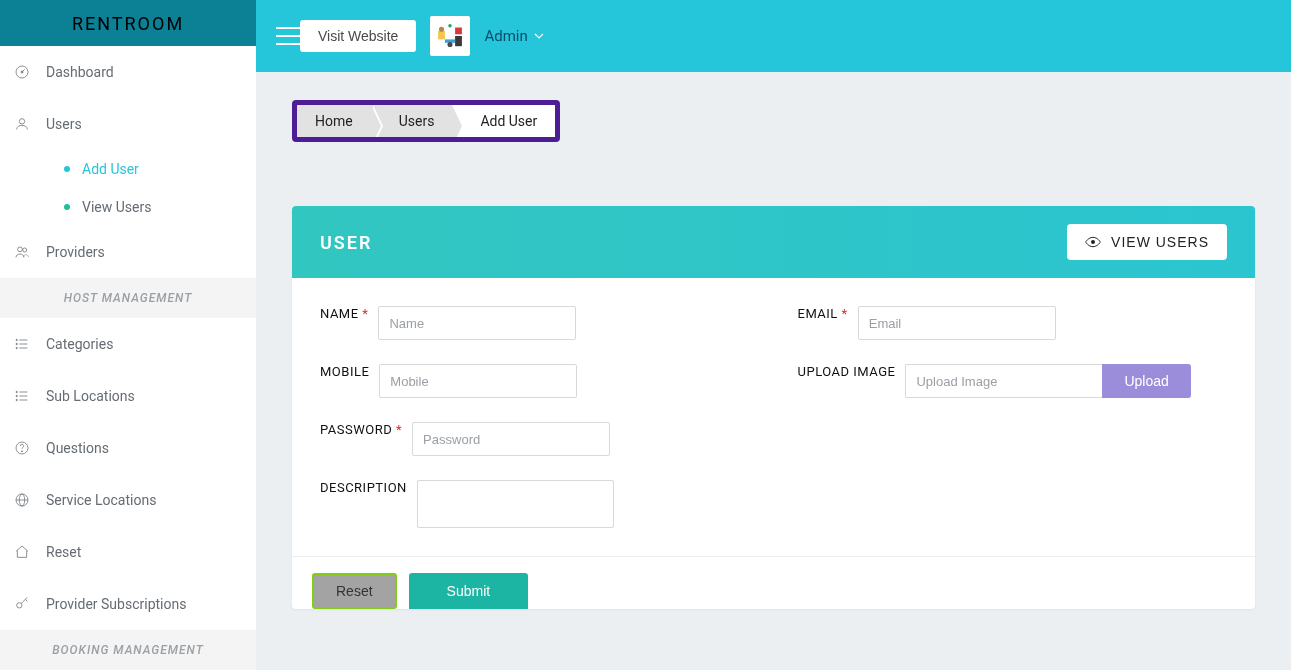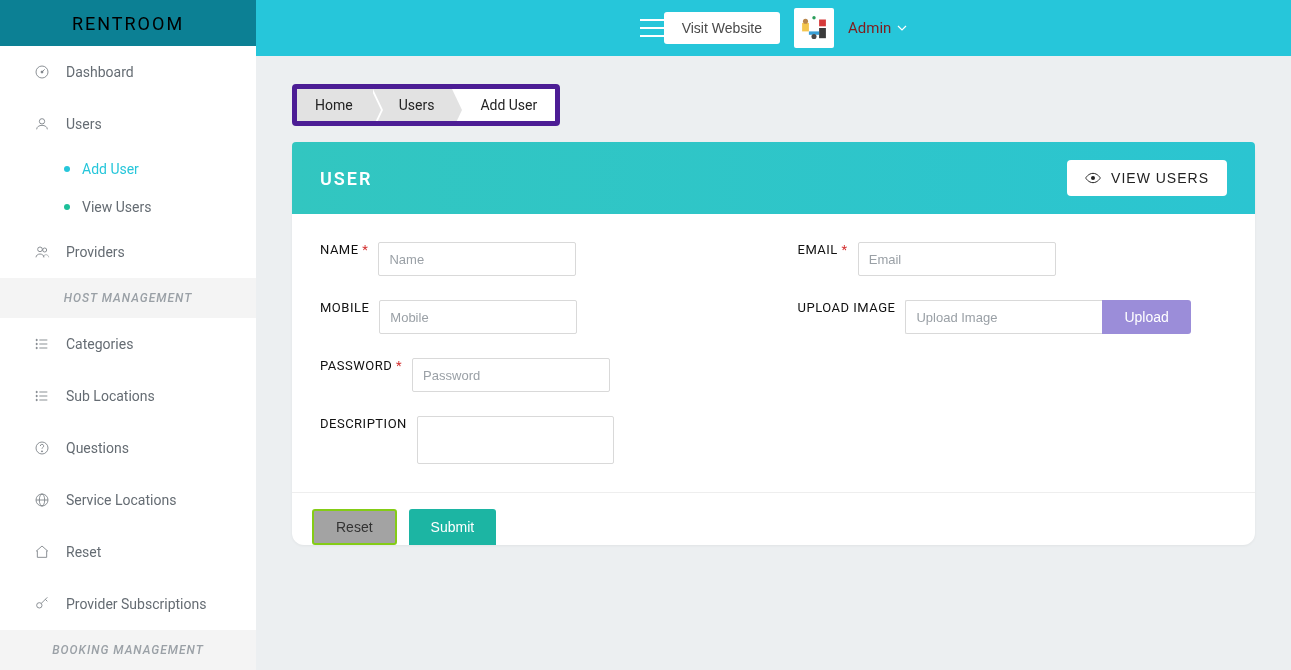--- a/index.html
+++ b/index.html
@@ -6,69 +6,69 @@
 body { font-family: -apple-system, BlinkMacSystemFont, "Segoe UI", Roboto, "Helvetica Neue", Arial, sans-serif; font-size: 14px; color: #333; background: #f0f0f0; width: 1291px; height: 670px; overflow: hidden; }
 
 
 .app { display: flex; width: 1291px; height: 670px; }
 .sidebar { width: 256px; background: #fff; display: flex; flex-direction: column; height: 100%; overflow-y: auto; }
 .main { flex: 1; display: flex; flex-direction: column; background: #eceff1; }
 
 
 .logo-bar { height: 56px; background: #0c8094; color: #000000; display: flex; align-items: center; justify-content: center; font-size: 18px; letter-spacing: 2px; font-weight: 400; }
 .nav { flex: 1; }
-.nav-item { display: flex; align-items: center; padding: 0 32px; height: 52px; color: #656c73; cursor: pointer; }
+.nav-item { display: flex; align-items: center; padding: 0 12px; height: 52px; color: #656c73; cursor: pointer; }
 .nav-item .nav-icon { width: 20px; margin-right: 14px; display: inline-flex; align-items: center; justify-content: center; }
 .nav-item .nav-icon svg { width: 16px; height: 16px; stroke: #7a7f85; fill: none; stroke-width: 1.3; }
 .nav-sub { padding-left: 64px; }
 .nav-sub-item { display: flex; align-items: center; height: 38px; color: #656c73; cursor: pointer; }
 .nav-sub-item.active { color: #26c6da; }
 .nav-sub-item .dot { width: 6px; height: 6px; border-radius: 50%; margin-right: 12px; }
 .nav-section { background: #f4f4f4; color: #9aa0a6; letter-spacing: 1px; font-size: 12px; display: flex; align-items: center; justify-content: center; height: 40px; font-weight: 500; font-style: italic; }
 
 
-.header { height: 56px; background: #26c6da; display: flex; align-items: center; padding: 0 20px; justify-content: center; }
+.header { height: 72px; background: #26c6da; display: flex; align-items: center; padding: 0 20px; justify-content: flex-start; }
 .hamburger { width: 24px; height: 18px; display: flex; flex-direction: column; justify-content: space-between; cursor: pointer; }
 .hamburger span { display: block; height: 2px; background: #fff; width: 100%; }
 .header-right { display: flex; align-items: center; gap: 14px; }
 .visit-btn { background: #fff; color: #4a4a4a; border: none; border-radius: 3px; padding: 8px 18px; font-size: 14px; cursor: pointer; }
 .avatar { width: 40px; height: 40px; background: #fff; border-radius: 2px; display: flex; align-items: center; justify-content: center; }
 .avatar svg { width: 34px; height: 34px; }
-.admin-drop { color: #7f1d1d; display: flex; align-items: center; gap: 6px; cursor: pointer; font-size: 15px; }
+.admin-drop { color: #0c4a6e; display: flex; align-items: center; gap: 6px; cursor: pointer; font-size: 15px; }
 
 
 .content { flex: 1; padding: 28px 36px 0 36px; overflow-y: auto; }
 .breadcrumb { display: inline-flex; background: #fff; border: 5px solid #4c1d95; border-radius: 4px; height: 42px; align-items: stretch; overflow: hidden; margin-bottom: 16px; }
 .bc-item { display: flex; align-items: center; padding: 0 18px; position: relative; color: #232323; font-size: 14px; }
 .bc-item.grey { background: #e2e2e2; }
 .bc-item.grey::after { content: ""; position: absolute; right: -10px; top: 0; width: 0; height: 0; border-top: 21px solid transparent; border-bottom: 21px solid transparent; border-left: 10px solid #e2e2e2; z-index: 2; }
 .bc-item.grey::before { content: ""; position: absolute; right: -12px; top: 0; width: 0; height: 0; border-top: 21px solid transparent; border-bottom: 21px solid transparent; border-left: 10px solid #fff; z-index: 1; }
 .bc-item:not(:first-child) { padding-left: 28px; }
 .bc-item.last { background: #fff; }
 
-.card { background: #fff; border-radius: 12px; box-shadow: 0 1px 3px rgba(0,0,0,0.05); }
+.card { background: #fff; border-radius: 4px; box-shadow: 0 1px 3px rgba(0,0,0,0.05); margin-top: 48px; }
 .card-header { background: #2ac1b8; background: linear-gradient(90deg,#32c6c0,#2bc5d1); color: #fff; display: flex; align-items: center; justify-content: space-between; padding: 18px 28px; border-radius: 4px 4px 0 0; }
 .card-title { font-size: 18px; letter-spacing: 2px; font-weight: 600; }
 .view-users-btn { background: #fff; color: #222; border: none; border-radius: 4px; padding: 10px 18px; font-size: 14px; letter-spacing: 1px; font-weight: 500; display: inline-flex; align-items: center; gap: 10px; cursor: pointer; }
 .card-body { padding: 28px; }
 .form-grid { display: grid; grid-template-columns: 1fr 1fr; gap: 24px 48px; }
 .form-field { display: flex; flex-direction: row; gap: 10px; }
 .form-field.full { grid-column: 1 / -1; }
 .form-label { font-size: 13px; letter-spacing: 0.5px; color: #111; text-transform: uppercase; }
 .req { color: #d32f2f; }
 .form-input { height: 34px; border: 1px solid #d9d9d9; border-radius: 2px; padding: 0 10px; font-size: 13px; color: #333; outline: none; }
 .form-input::placeholder { color: #9aa0a6; }
 .upload-row { display: flex; }
 .upload-row .form-input { flex: 1; border-radius: 2px 0 0 2px; border-right: none; }
 .upload-btn { background: #9b8dd9; color: #fff; border: none; padding: 0 22px; border-radius: 0 3px 3px 0; cursor: pointer; font-size: 14px; }
 .desc-input { height: 48px; border: 1px solid #d9d9d9; border-radius: 2px; padding: 10px; font-size: 13px; outline: none; resize: none; }
 
 .card-actions { border-top: 1px solid #eee; padding: 16px 20px 0 20px; display: flex; gap: 12px; }
 .reset-btn { background: #a3a3a3; border: 2px solid #84cc16; color: #333; border-radius: 3px; padding: 8px 22px; cursor: pointer; font-size: 14px; }
-.submit-btn { background: #1cb5a3; color: #fff; border: none; border-radius: 3px 3px 0 0; padding: 8px 22px; cursor: pointer; font-size: 14px; }
+.submit-btn { background: #1cb5a3; color: #fff; border: none; border-radius: 3px 3px 0 0; padding: 8px 38px; cursor: pointer; font-size: 14px; }
 
 </style>
 </head>
 <body>
 
 <div class="app">
   <aside class="sidebar">
     <div class="logo-bar">RENTROOM</div>
     <nav class="nav">
 

